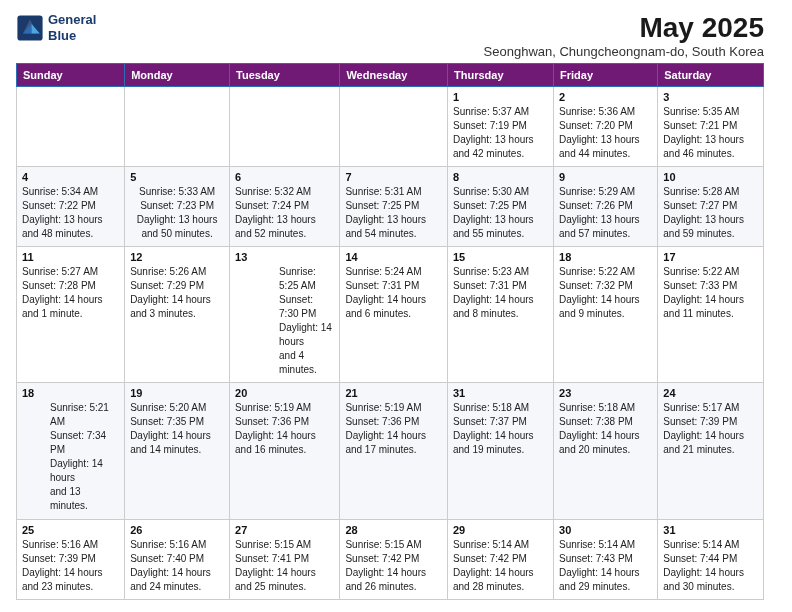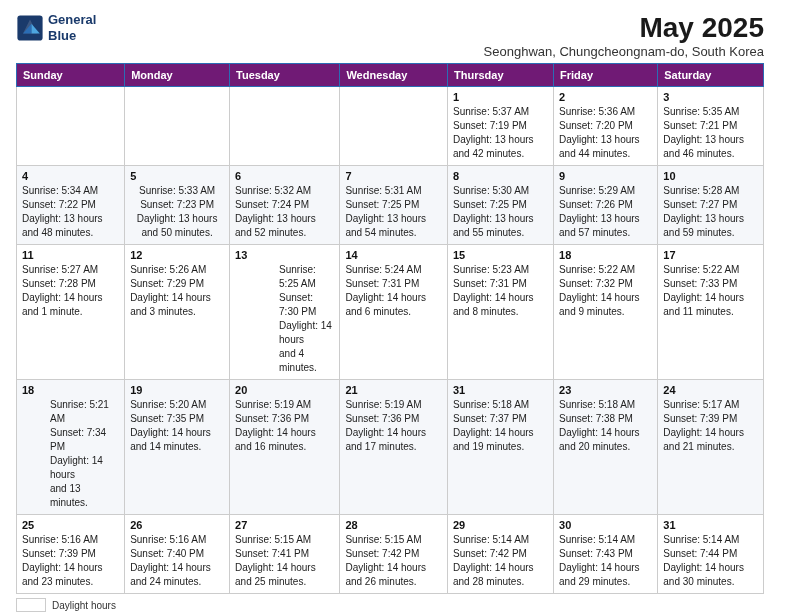--- a/index.html
+++ b/index.html
@@ -370,17 +370,13 @@
             <span class="day-num">31</span>
             <div class="day-info" style="white-space: pre-line;">Sunrise: 5:14 AM
 Sunset: 7:44 PM
 Daylight: 14 hours
 and 30 minutes.</div>
           </td>
         </tr>
       </tbody>
   </table>
 
-  <div class="footer">
-    <div class="footer-box"></div>
-    <span>Daylight hours</span>
-  </div>
 </div>
 
 </body></html>

